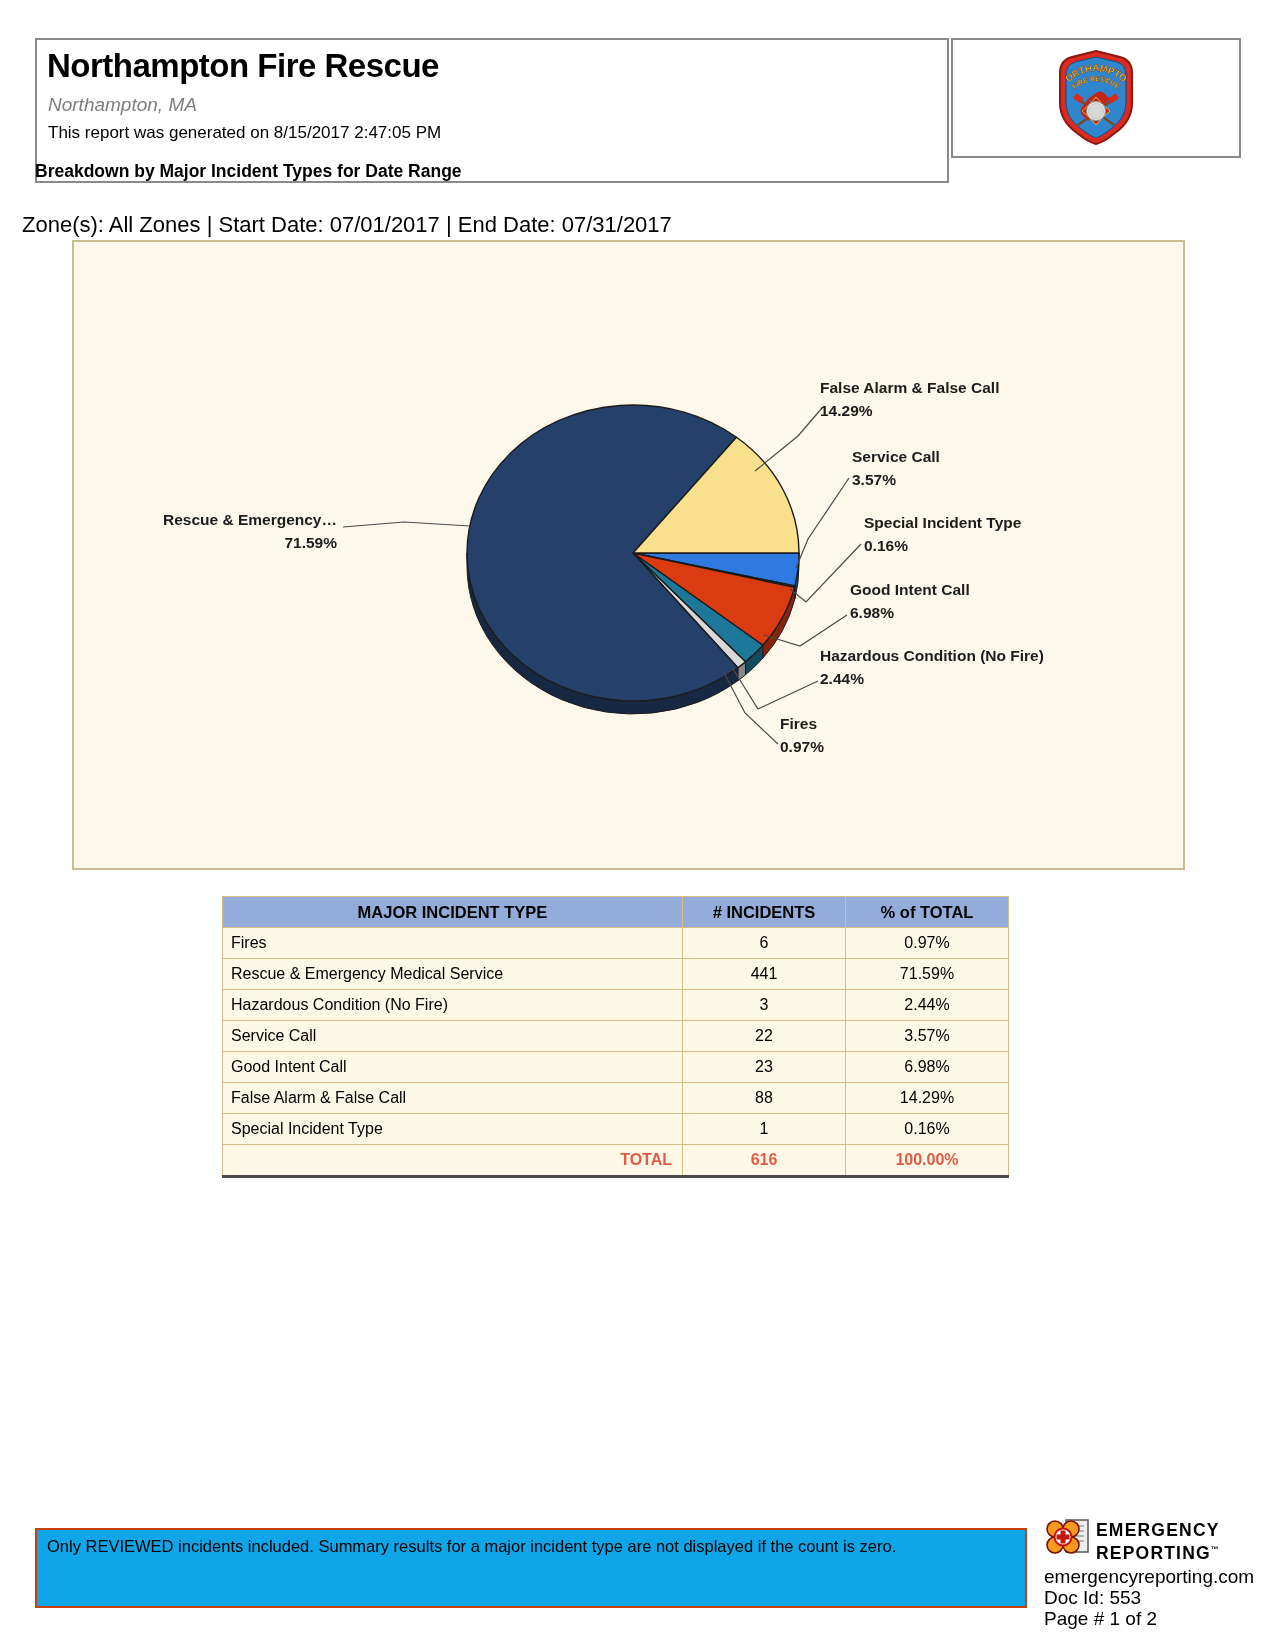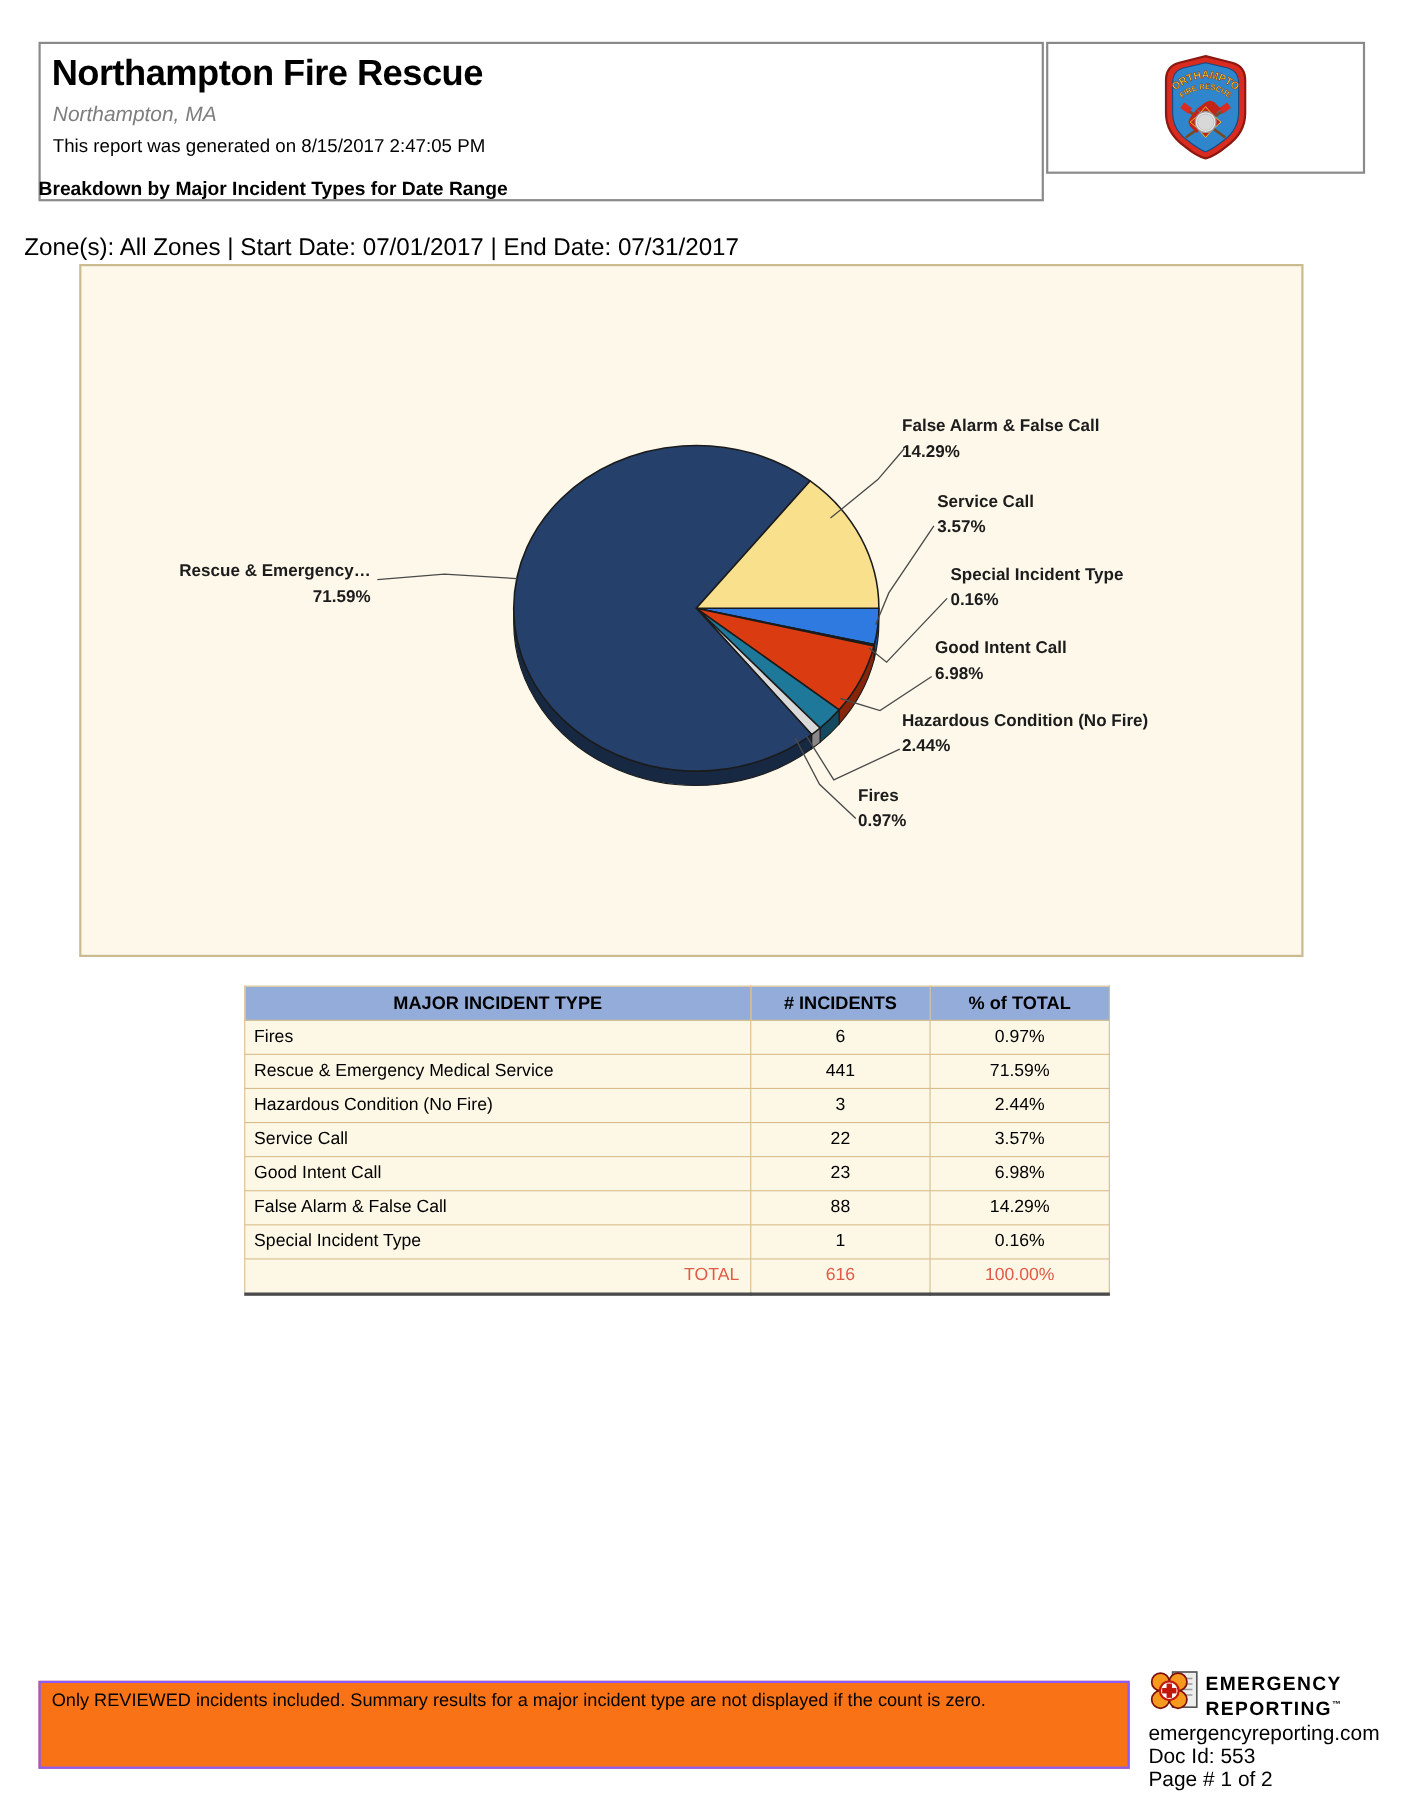--- a/index.html
+++ b/index.html
@@ -32,26 +32,26 @@
     font-size:16px;border-bottom:3px solid #4a4a4a;
   }
   #incident-table th{
     height:30px;background:#93ACD9;font-weight:bold;font-size:16.5px;
     border:1.6px solid #D8BD8B;padding:0 6px;
   }
   #incident-table td{
     height:30px;background:#FDF7E5;border:1.6px solid #D8BD8B;padding:0 8px;
   }
   #incident-table td.c{text-align:center;padding:0 4px;}
-  #incident-table tr.total-row td{color:#E25A48;font-weight:normal;}
+  #incident-table tr.total-row td{color:#E25A48;font-weight:bold;}
   #incident-table tr.total-row td:first-child{text-align:right;padding-right:10px;}
   
   #footer-note{
     position:absolute;left:35px;top:1528px;width:992px;height:80px;box-sizing:border-box;
-    background:#f97316;border:2px solid #8b5cf6;font-size:16.5px;padding:7px 10px;
+    background:#0ea5e9;border:2px solid #c2410c;font-size:16.5px;padding:7px 10px;
   }
   #er-block{position:absolute;left:1044px;top:1518px;width:220px;}
   .er-top{display:flex;align-items:flex-start;}
   .er-words{margin-left:6px;font-weight:bold;font-size:17.5px;line-height:20px;letter-spacing:1.2px;margin-top:2px;}
   .er-tm{font-size:8px;vertical-align:super;letter-spacing:0;}
   .er-lines{font-size:19px;line-height:21px;margin-top:3px;}
 </style>
 </head>
 <body>
 

